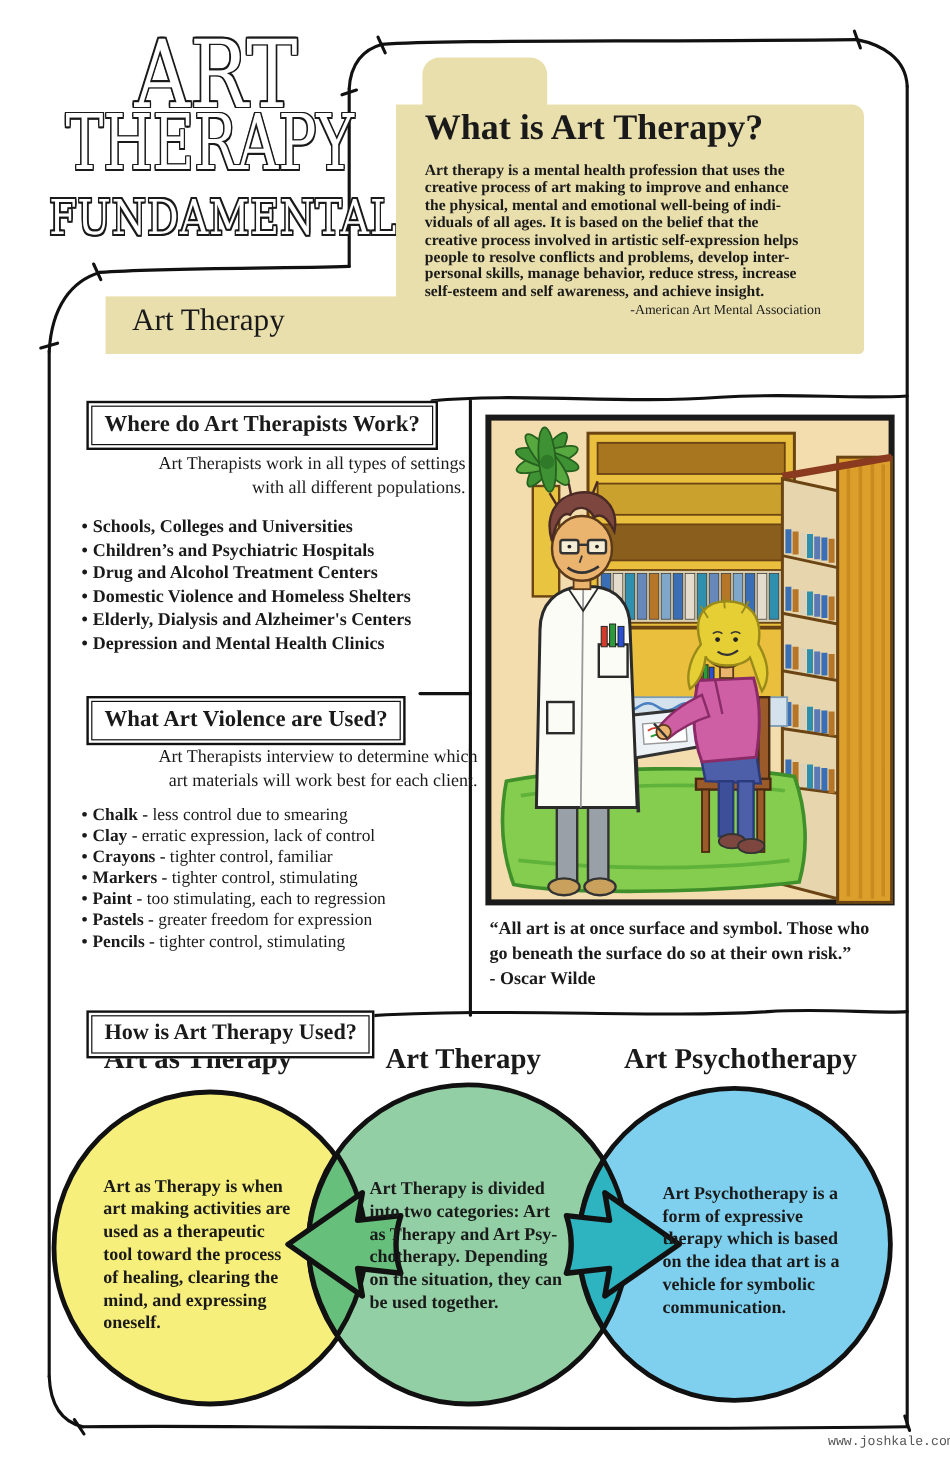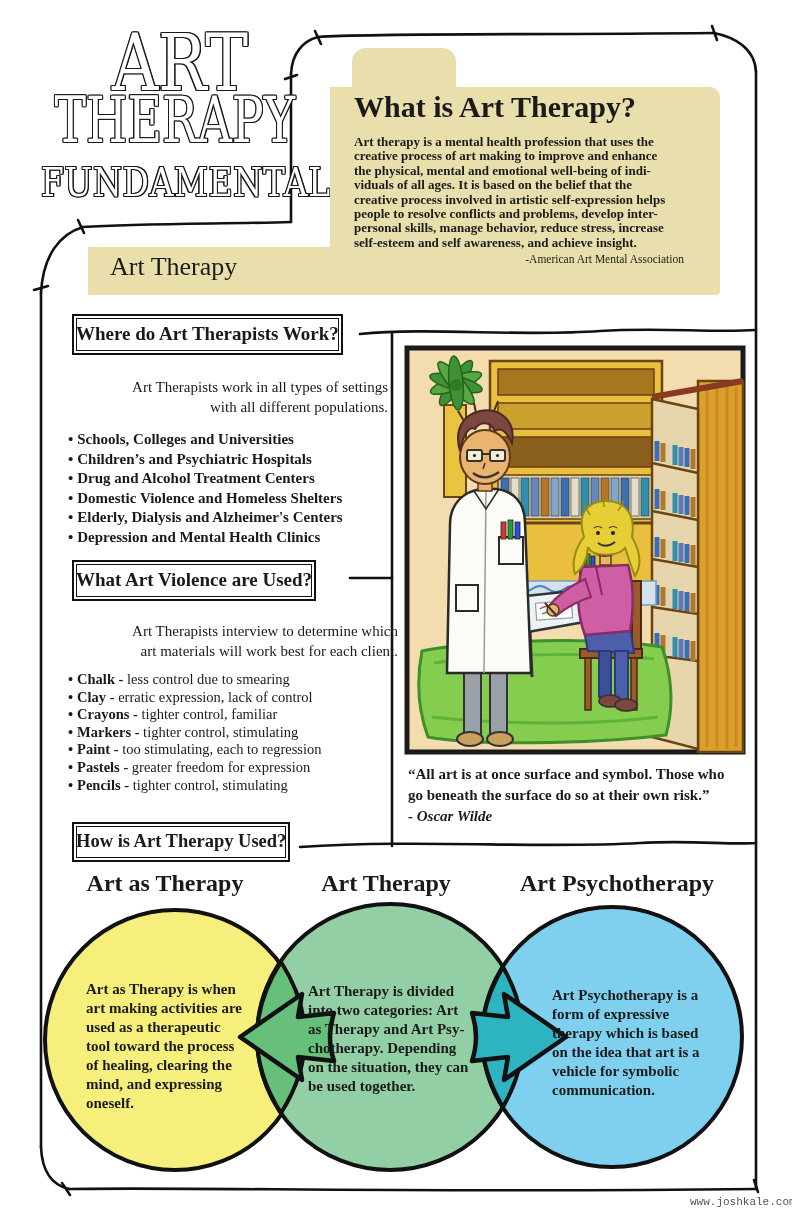--- a/index.html
+++ b/index.html
@@ -21,40 +21,40 @@
   .tanbox{background:#e9dfac;}
   .tab{left:352px;top:48px;width:104px;height:46px;border-radius:14px 14px 0 0;}
   .mainbox{left:330px;top:87px;width:390px;height:208px;border-radius:0 10px 4px 4px;}
   .strip{left:88px;top:247px;width:245px;height:48px;}
 
   .introHeading{left:354px;top:90px;width:380px;font-size:30px;font-weight:bold;}
   .introBody{left:354px;top:135px;width:398px;font-size:13px;font-weight:bold;line-height:14.4px;}
   .introAttr{left:354px;top:253px;width:330px;font-size:11.5px;text-align:right;}
   .stripLabel{left:110px;top:252px;font-size:26px;}
 
-  .qbox{background:#fff;border:2.5px solid #111;padding:7px 2px 8px;font-weight:bold;
-        font-size:19px;white-space:nowrap;}
+  .qbox{background:#fff;border:2.5px solid #111;padding:7px 13px 8px;font-weight:bold;
+        font-size:19px;white-space:nowrap;margin-top:20px;}
   .qbox::after{content:"";position:absolute;inset:2px;border:1px solid #111;pointer-events:none;}
   .qb1{left:72px;top:314px;}
   .qb2{left:72px;top:560px;}
   .qb3{left:72px;top:822px;font-size:18.5px;}
 
   .para{font-size:15px;font-weight:normal;line-height:20px;text-align:right;}
   .workIntro{left:68px;top:377px;width:320px;}
   .matIntro{left:68px;top:621px;width:330px;}
 
   .wlist{left:68px;top:430px;width:330px;font-size:15px;font-weight:bold;line-height:19.6px;}
   .mlist{left:68px;top:671px;width:340px;font-size:14.5px;line-height:17.6px;}
   .mlist b{font-weight:bold;margin-top:16px;}
   .bu{margin-right:4px;font-weight:bold;}
 
   .illus{left:404px;top:345px;width:342px;height:410px;}
 
   .quote{left:408px;top:764px;width:360px;font-size:15px;font-weight:bold;line-height:21px;}
-  .quoteAuthor{font-weight:bold;font-style:italic;}
+  .quoteAuthor{font-weight:bold;}
 
   .vennTitle{top:870px;font-size:24px;font-weight:bold;text-align:center;}
   .vt1{left:55px;width:220px;}
   .vt2{left:286px;width:200px;}
   .vt3{left:492px;width:250px;}
   .venn{left:0;top:898px;}
   .ctext{font-size:15px;font-weight:bold;line-height:19px;}
   .c1{left:86px;top:980px;width:182px;}
   .c2{left:308px;top:982px;width:200px;}
   .c3{left:552px;top:986px;width:185px;}

